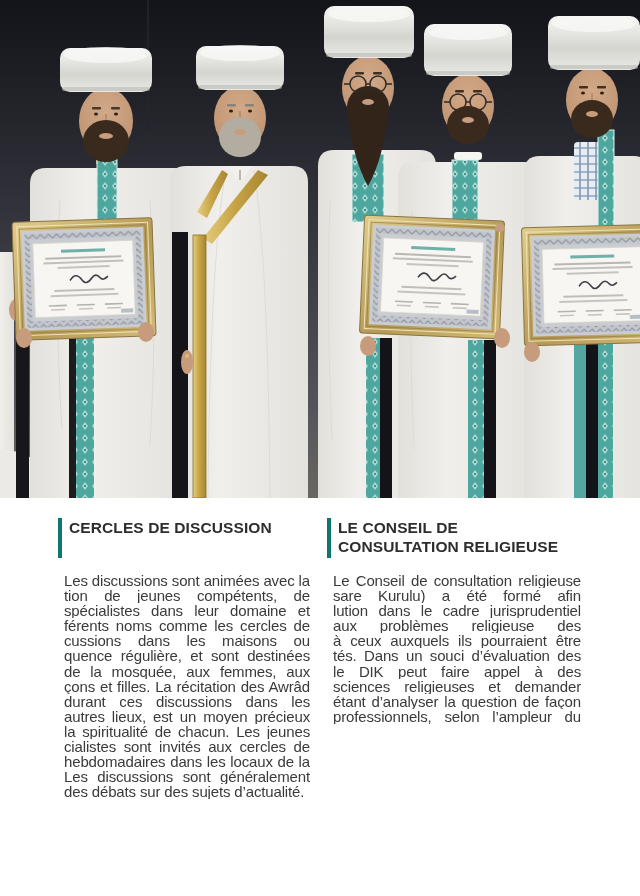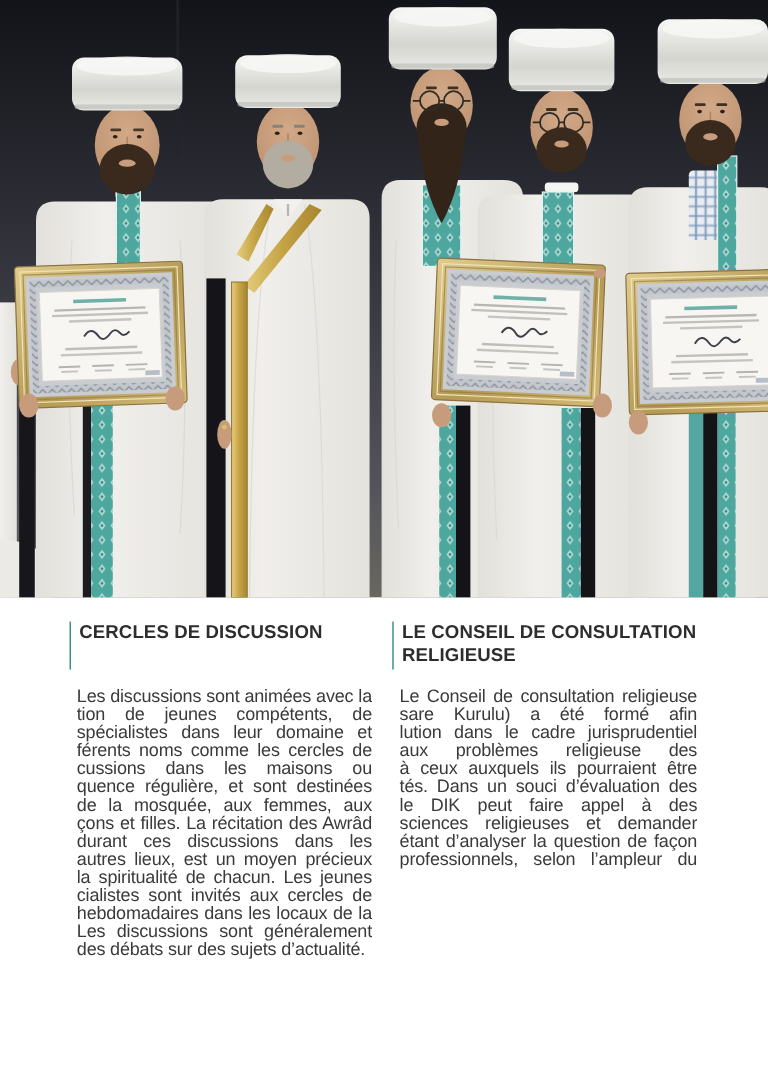--- a/index.html
+++ b/index.html
@@ -9,21 +9,21 @@
   }
   .photo-wrap{position:absolute;left:0;top:0;width:640px;height:498px;overflow:hidden;}
   .photo-wrap svg{display:block;}
 
   .article{position:absolute;top:518px;}
   .article.left{left:58px;width:252px;}
   .article.right{left:327px;width:254px;}
 
   h2.title{
     margin:0;box-sizing:border-box;min-height:40px;
-    border-left:1px solid #0f766e;padding-left:7px;
+    border-left:4px solid #0f766e;padding-left:7px;
     font-size:15.5px;line-height:19px;font-weight:700;color:#2d2d2d;letter-spacing:.1px;
   }
   .body{margin-top:15px;padding-left:6px;}
   .body .bline{
     font-size:15px;line-height:15.1px;height:15.1px;overflow:hidden;
     color:#3a3a3a;letter-spacing:-.15px;
     text-align:justify;text-align-last:justify;
   }
   .body .bline.last{text-align-last:left;}
 </style>

